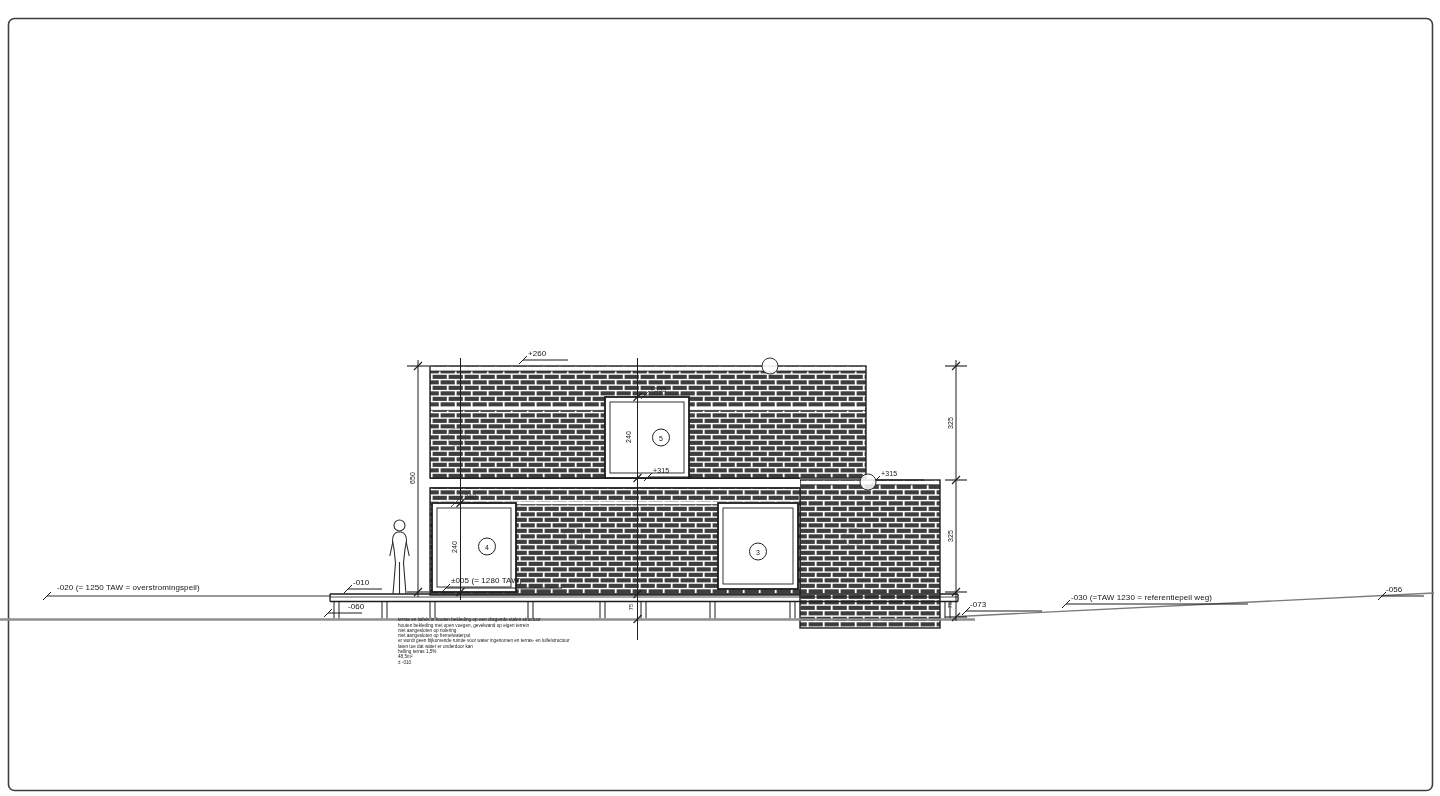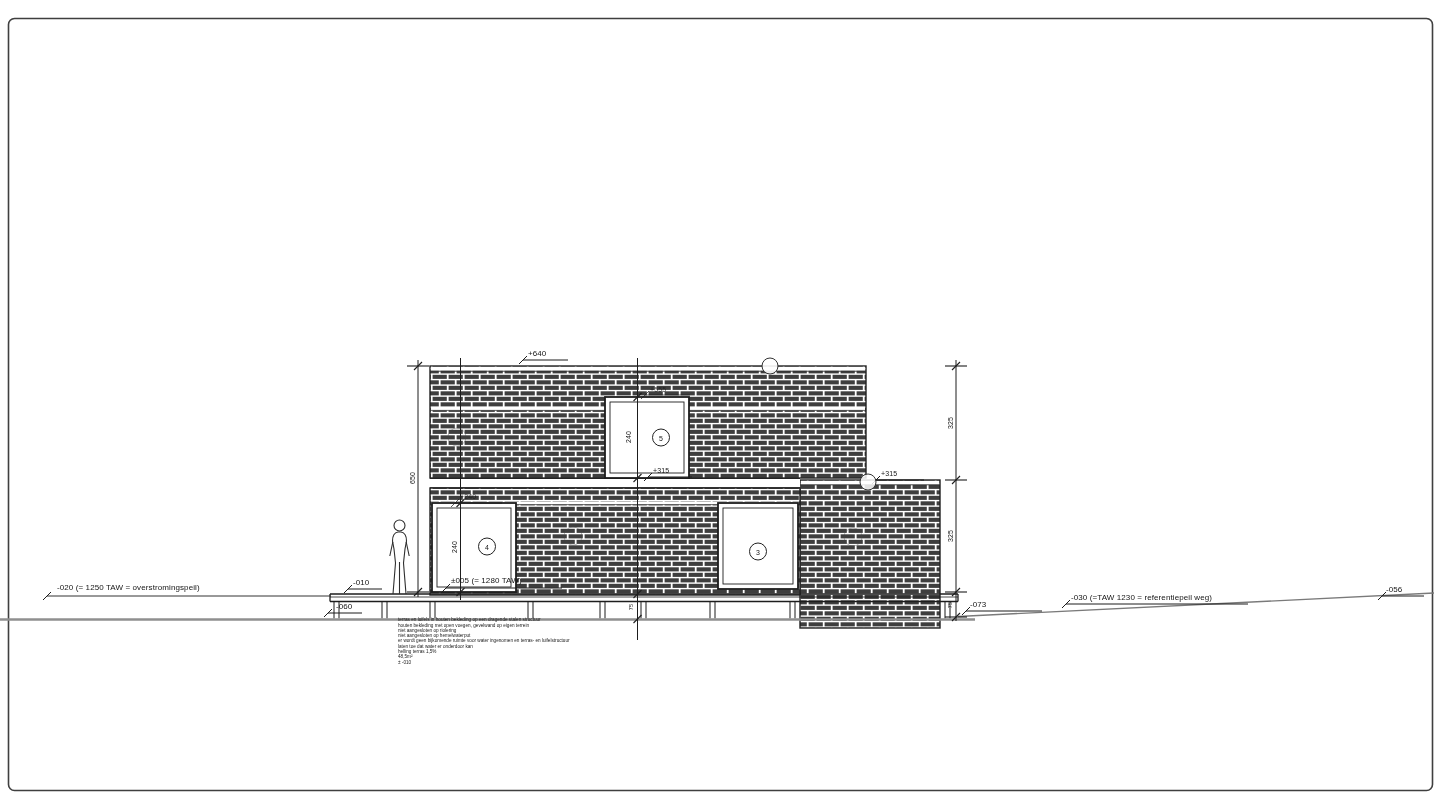--- a/index.html
+++ b/index.html
@@ -176,28 +176,28 @@
     </g>
 
     <g stroke="#2e2e2e" fill="none" stroke-width="1.1">
       <circle cx="399.5" cy="525.5" r="5.5"></circle>
       <path d="M393 594 L395.5 563 L394 549 L392.5 541 Q392.5 533 398 532 L401 532 Q406.5 533 406.5 541 L405 549 L403.5 563 L406 594"></path>
       <path d="M399.5 594 L399.5 562"></path>
       <path d="M392.8 542 L389.8 556 M406.2 542 L409.2 556"></path>
     </g>
   </svg>
 
-  <div class="lbl" style="left:528px;top:350px">+640</div>
+  <div class="lbl" style="left:528px;top:350px">+260</div>
   <div class="lbl sm faint" style="left:650px;top:386px">+555</div>
   <div class="lbl sm" style="left:653px;top:467px">+315</div>
   <div class="lbl sm" style="left:881px;top:470px">+315</div>
   <div class="lbl sm faint" style="left:460px;top:493px">+240</div>
   <div class="lbl" style="left:451px;top:577px">±005 (= 1280 TAW)</div>
   <div class="lbl" style="left:353px;top:579px">-010</div>
-  <div class="lbl" style="left:336px;top:603px">-060</div>
+  <div class="lbl" style="left:348px;top:603px">-060</div>
   <div class="lbl" style="left:57px;top:584px">-020 (= 1250 TAW = overstromingspeil)</div>
   <div class="lbl" style="left:1071px;top:594px">-030 (=TAW 1230 = referentiepeil weg)</div>
   <div class="lbl" style="left:1386px;top:586px">-056</div>
   <div class="lbl" style="left:970px;top:601px">-073</div>
 
   <div class="lbl sm rot" style="left:412px;top:478px">650</div>
   <div class="lbl sm rot" style="left:950px;top:423px">325</div>
   <div class="lbl sm rot" style="left:950px;top:536px">325</div>
   <div class="lbl rot-tiny" style="position:absolute;left:950px;top:605px">75</div>
   <div class="lbl rot-tiny" style="position:absolute;left:631px;top:607px">75</div>

